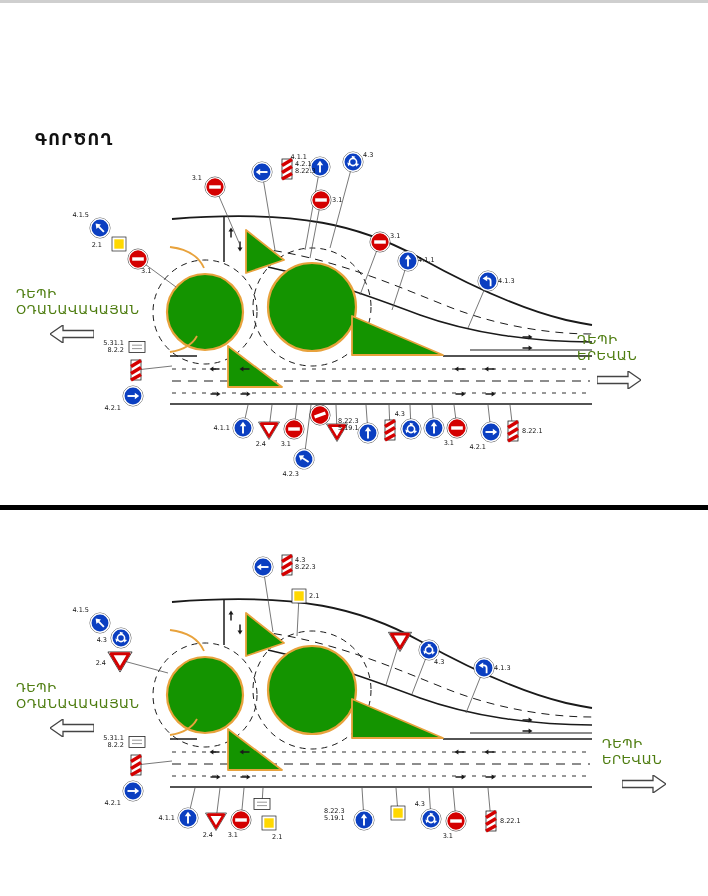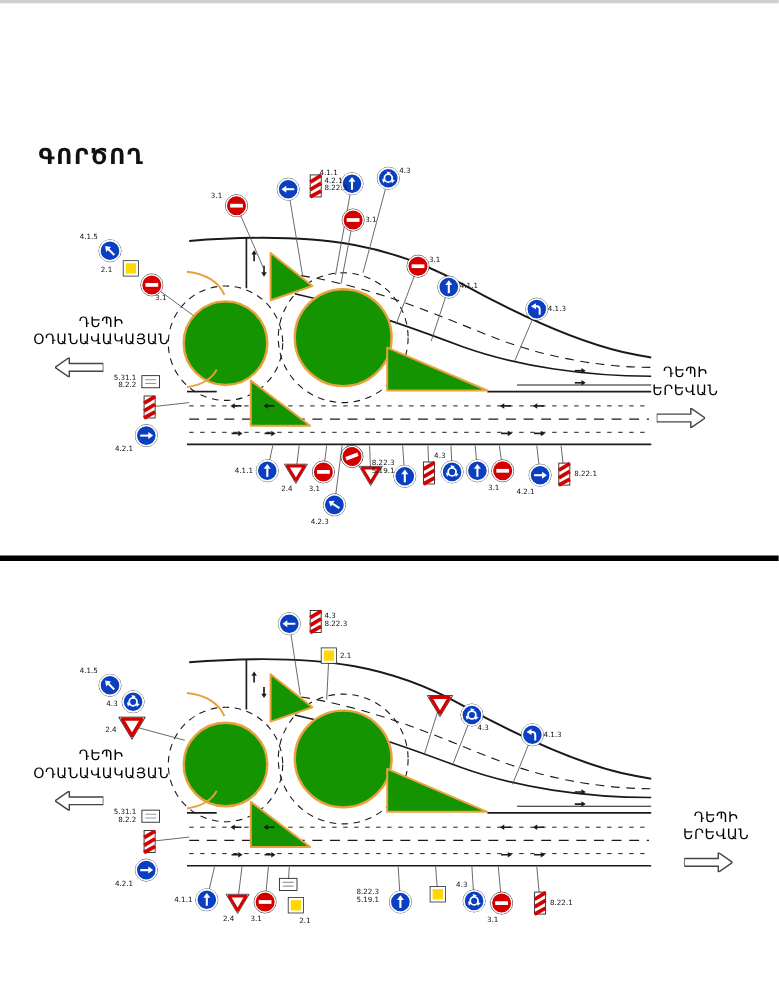--- a/index.html
+++ b/index.html
@@ -5,24 +5,24 @@
   *{box-sizing:border-box}
   html,body{margin:0;padding:0}
   body{width:708px;height:896px;background:#fff;font-family:"DejaVu Sans","Liberation Sans",sans-serif}
   .page{position:relative;width:708px;height:896px;overflow:hidden;background:#fff}
   .top-edge{position:absolute;top:0;left:0;width:708px;height:3px;background:#cfcfcf}
   .panel{position:absolute;left:0;width:708px;overflow:hidden}
   .panel-top{top:0;height:505px}
   .panel-bottom{top:510px;height:386px}
   .diagram{position:absolute;top:0;left:0}
   .divider{position:absolute;left:0;top:505px;width:708px;height:5px;background:#000}
-  .panel-title{position:absolute;margin:0;font-size:20px;font-weight:700;letter-spacing:1.5px;color:#111}
+  .panel-title{position:absolute;margin:0;font-size:16px;font-weight:700;letter-spacing:1.5px;color:#111}
   .t0{left:35px;top:130px}
   .t1{left:8px;top:13px}
-  .dir-label{position:absolute;font-size:13px;color:#000000;text-align:center;line-height:16px;letter-spacing:.5px}
+  .dir-label{position:absolute;font-size:13px;color:#4d7c0f;text-align:left;line-height:16px;letter-spacing:.5px}
   .air0{left:16px;top:286px;width:152px}
   .yer0{left:577px;top:332px;width:92px}
   .air1{left:16px;top:170px;width:152px}
   .yer1{left:602px;top:226px;width:98px}
   .block-arrow{display:block;margin-top:7px}
   .air0 .block-arrow,.air1 .block-arrow{margin-left:34px}
   .yer0 .block-arrow,.yer1 .block-arrow{margin-left:20px}
 </style>
 </head>
 <body>

